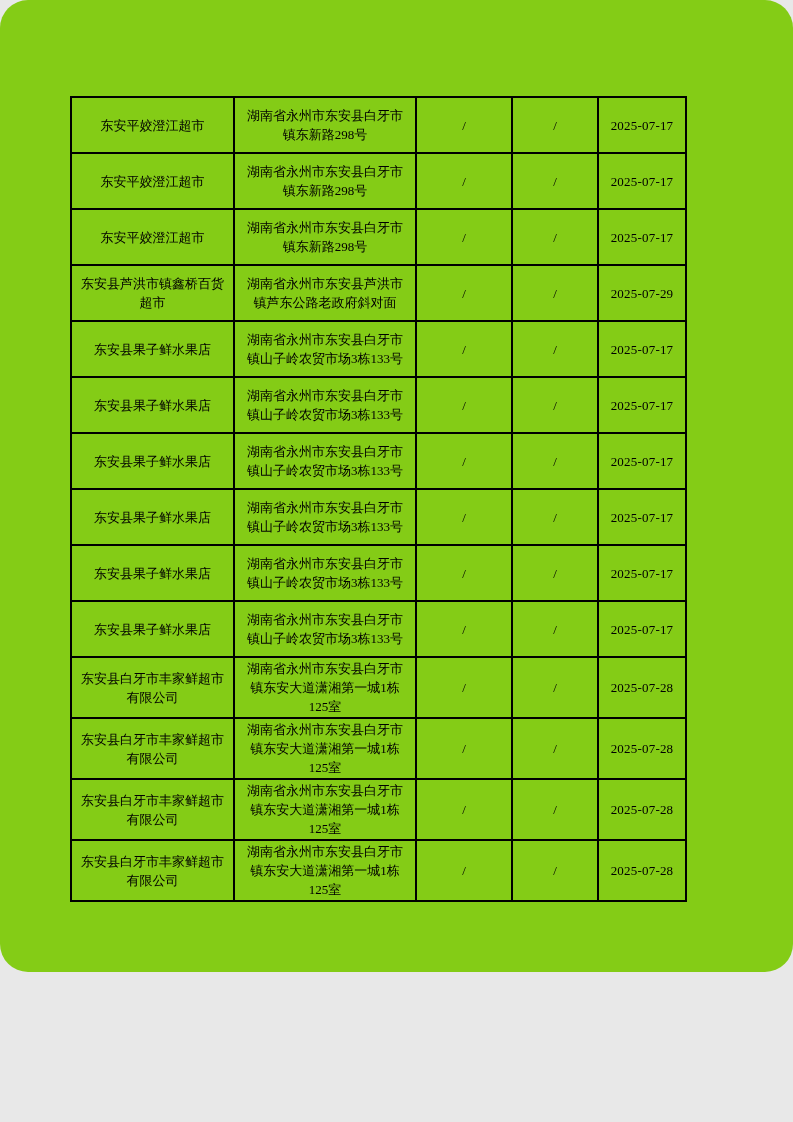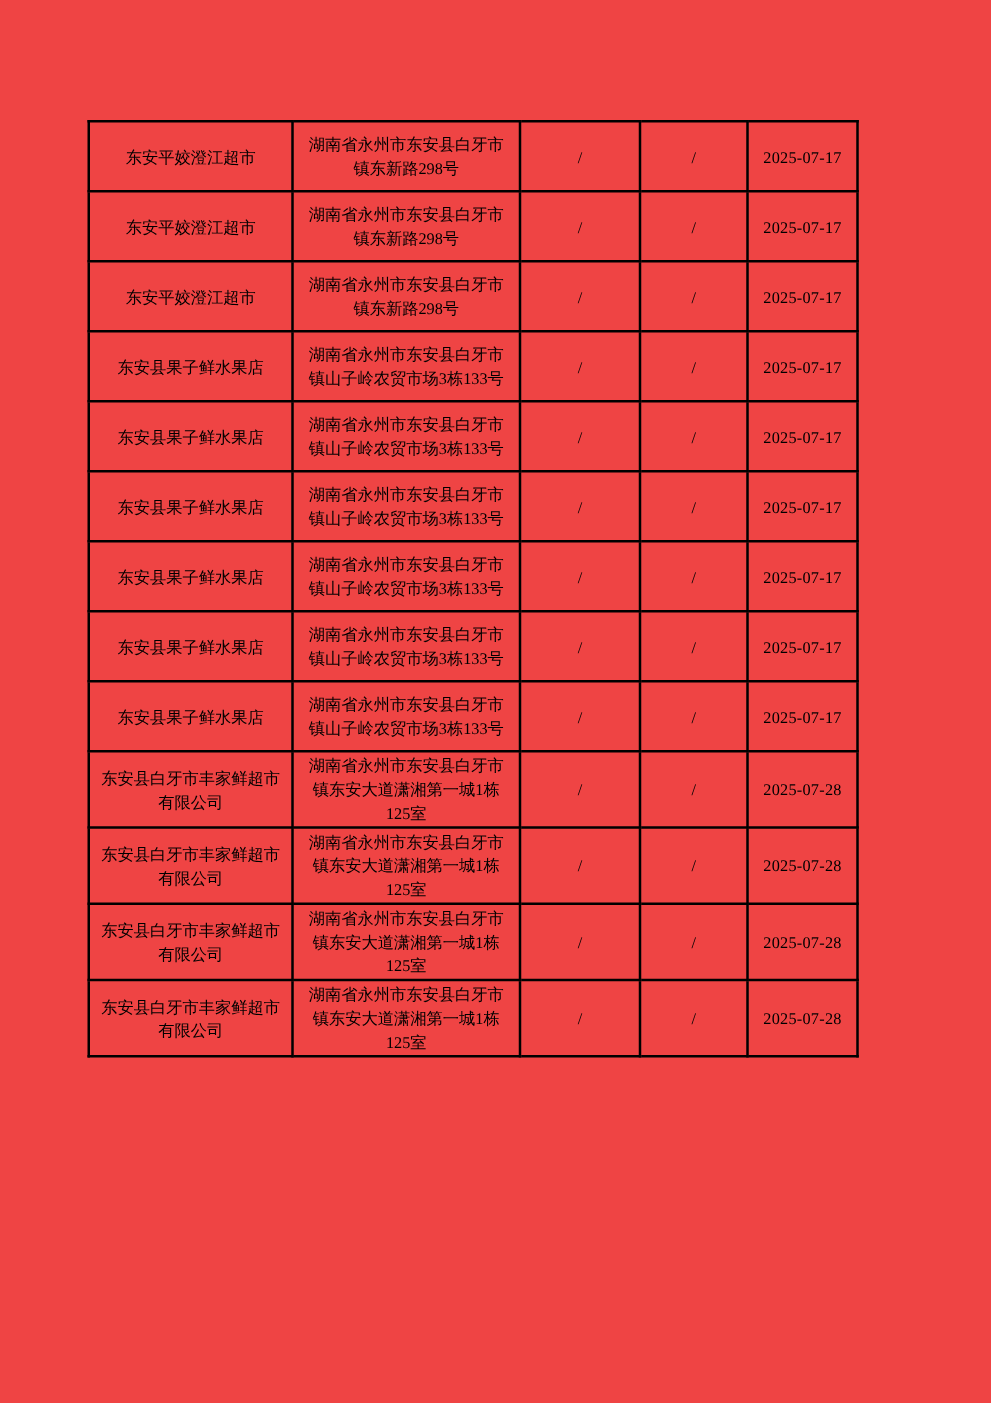--- a/index.html
+++ b/index.html
@@ -3,25 +3,26 @@
 <meta charset="utf-8">
 <style>
   html, body {
     margin: 0;
     padding: 0;
     background: #e8e8e8;
   }
   .page {
     position: relative;
     width: 793px;
-    height: 1122px;
-    background: #ef4444;
+    height: 972px;
+    background: #84cc16;
     overflow: hidden;
     font-family: "Liberation Serif", "DejaVu Serif", serif;
     color: #000000;
+    border-radius: 28px;
   }
   table.data-table {
     position: absolute;
     left: 70px;
     top: 96px;
     width: 615px;
     border-collapse: collapse;
     table-layout: fixed;
   }
   table.data-table tr {
@@ -70,20 +71,29 @@
           <td>/</td>
           <td class="date-cell">2025-07-17</td>
         </tr>
         <tr>
           <td>东安平姣澄江超市</td>
           <td>湖南省永州市东安县白牙市
 镇东新路298号</td>
           <td>/</td>
           <td>/</td>
           <td class="date-cell">2025-07-17</td>
+        </tr>
+        <tr>
+          <td>东安县芦洪市镇鑫桥百货
+超市</td>
+          <td>湖南省永州市东安县芦洪市
+镇芦东公路老政府斜对面</td>
+          <td>/</td>
+          <td>/</td>
+          <td class="date-cell">2025-07-29</td>
         </tr>
         <tr>
           <td>东安县果子鲜水果店</td>
           <td>湖南省永州市东安县白牙市
 镇山子岭农贸市场3栋133号</td>
           <td>/</td>
           <td>/</td>
           <td class="date-cell">2025-07-17</td>
         </tr>
         <tr>

